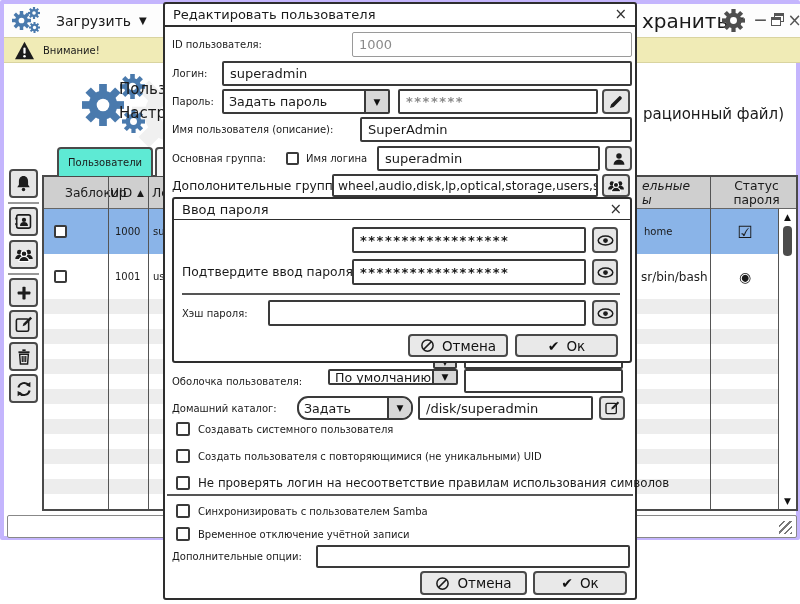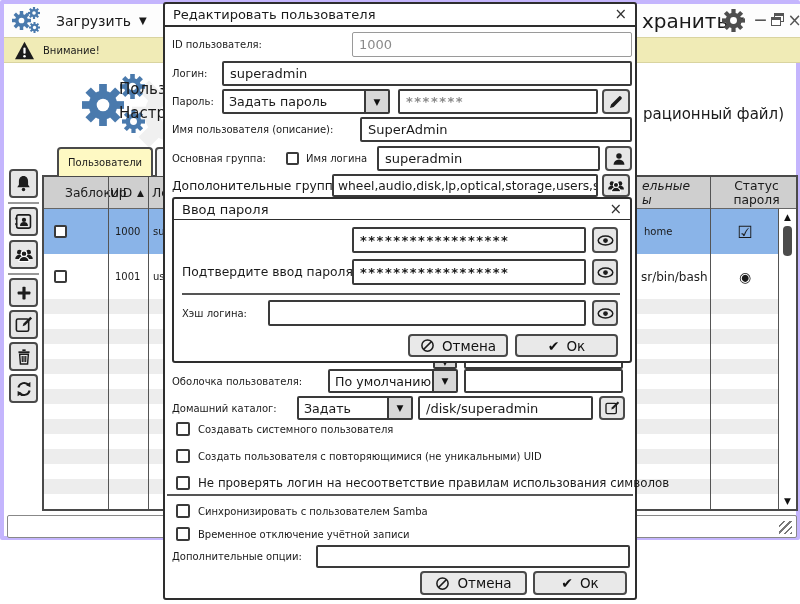--- a/index.html
+++ b/index.html
@@ -158,21 +158,21 @@
     <svg width="70" height="66">
       <use href="#sym-gear" x="0" y="10" width="42" height="42" fill="#4a7aad"></use>
       <use href="#sym-gear" x="38" y="0" width="25" height="25" fill="#4a7aad"></use>
       <use href="#sym-gear" x="40" y="36" width="23" height="23" fill="#4a7aad"></use>
     </svg>
   </span>
   <span class="abs lbl" style="left:115px;top:76px;font-size:15px;">Польз</span>
   <span class="abs lbl" style="left:115px;top:100px;font-size:15px;">Настр</span>
   <span class="abs lbl" style="left:639px;top:101px;font-size:15px;">рационный файл)</span>
 
-  <div class="abs flex" style="left:53px;top:143px;width:96px;height:29px;border:2px solid #4a4a4a;border-bottom:none;border-radius:4px 4px 0 0;background:#fef9c3;justify-content:center;z-index:3;">
+  <div class="abs flex" style="left:53px;top:143px;width:96px;height:29px;border:2px solid #4a4a4a;border-bottom:none;border-radius:4px 4px 0 0;background:#5eead4;justify-content:center;z-index:3;">
     <span class="lbl">Пользователи</span>
   </div>
   <div class="abs flex" style="left:151px;top:143px;width:26px;height:29px;border:2px solid #4a4a4a;border-bottom:none;border-radius:4px 4px 0 0;background:#f4f4f4;padding-left:7px;z-index:2;">
     <span class="lbl">Г</span>
   </div>
 
   <div class="abs" style="left:38px;top:171px;width:756px;height:336px;border:2px solid #4a4a4a;background:#fff;">
 
     <div class="abs" style="left:0;top:0;width:752px;height:32px;background:#cfcfcf;border-bottom:1px solid #666;">
       <span class="abs lbl sm" style="left:21px;top:0;height:32px;">Заблокир</span>
@@ -327,28 +327,28 @@
         </svg>
       </span>
   </span>
 
   <span class="abs combo" style="left:268px;top:350px;width:24px;height:15px;">
     <span class="arr" style="border-left:none;width:22px;">▼</span>
   </span>
   <span class="abs inp" style="left:299px;top:350px;width:159px;height:15px;"></span>
 
   <span class="abs lbl" style="left:7px;top:365px;height:24px;">Оболочка пользователя:</span>
-  <span class="abs combo" style="left:163px;top:365px;width:130px;height:24px;">
+  <span class="abs combo" style="left:163px;top:365px;width:130px;height:16px;">
     <span class="txt">По умолчанию</span>
     <span class="arr">▼</span>
   </span>
   <span class="abs inp" style="left:299px;top:365px;width:159px;height:24px;"></span>
 
   <span class="abs lbl" style="left:7px;top:392px;height:24px;">Домашний каталог:</span>
-  <span class="abs combo" style="left:132px;top:392px;width:116px;height:24px;">
+  <span class="abs combo" style="left:132px;top:392px;width:116px;height:24px;border-radius:11px;">
     <span class="txt">Задать</span>
     <span class="arr">▼</span>
   </span>
   <span class="abs inp" style="left:253px;top:392px;width:175px;height:24px;">/disk/superadmin</span>
   <span class="abs ibtn" style="left:434px;top:392px;width:26px;height:24px;">
     <span>
         <svg width="16" height="16">
           <use href="#sym-edit-square" width="16" height="16"></use>
         </svg>
       </span>
@@ -408,21 +408,21 @@
   <span class="abs ibtn" style="left:418px;top:60px;width:26px;height:26px;">
     <span>
         <svg width="19" height="19">
           <use href="#sym-eye" width="19" height="19"></use>
         </svg>
       </span>
   </span>
 
   <div class="abs" style="left:8px;top:94px;width:438px;height:1.5px;background:#555;"></div>
 
-  <span class="abs lbl" style="left:8px;top:101px;height:26px;">Хэш логина:</span>
+  <span class="abs lbl" style="left:8px;top:101px;height:26px;">Хэш пароля:</span>
   <span class="abs inp" style="left:94px;top:101px;width:318px;height:26px;"></span>
   <span class="abs ibtn" style="left:418px;top:101px;width:26px;height:26px;">
     <span>
         <svg width="19" height="19">
           <use href="#sym-eye" width="19" height="19"></use>
         </svg>
       </span>
   </span>
 
   <span class="abs pbtn" style="left:234px;top:135px;width:100px;height:23px;">

